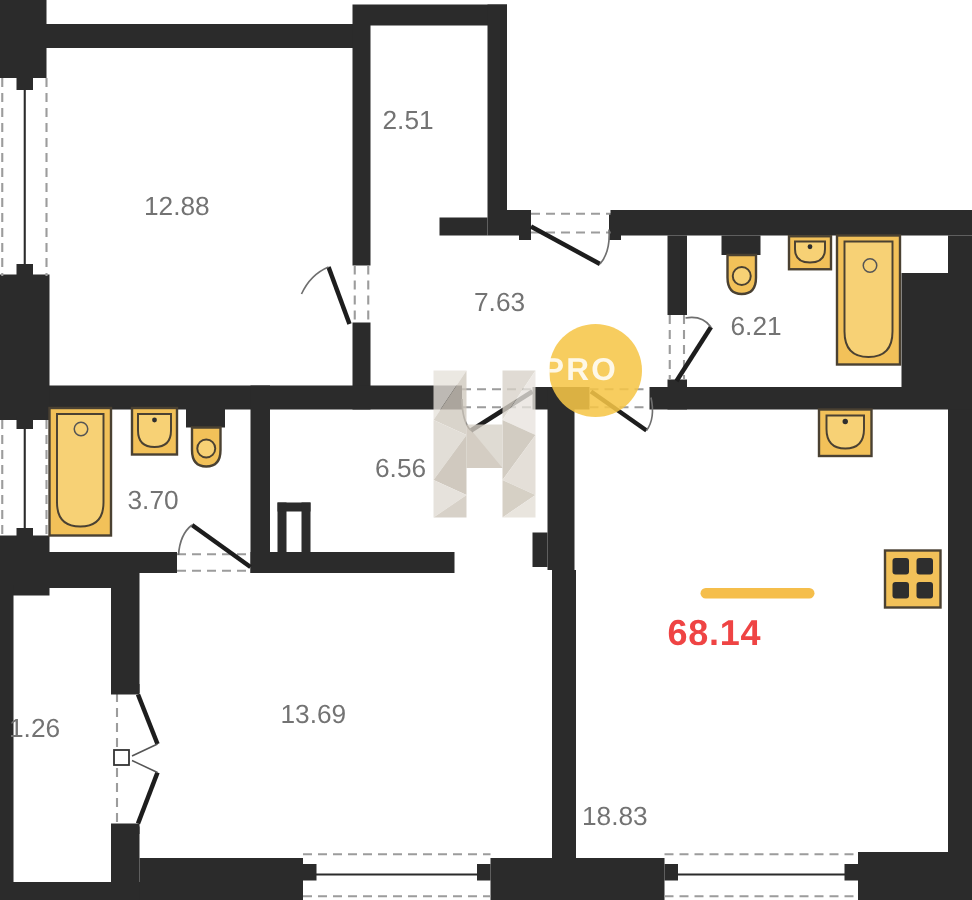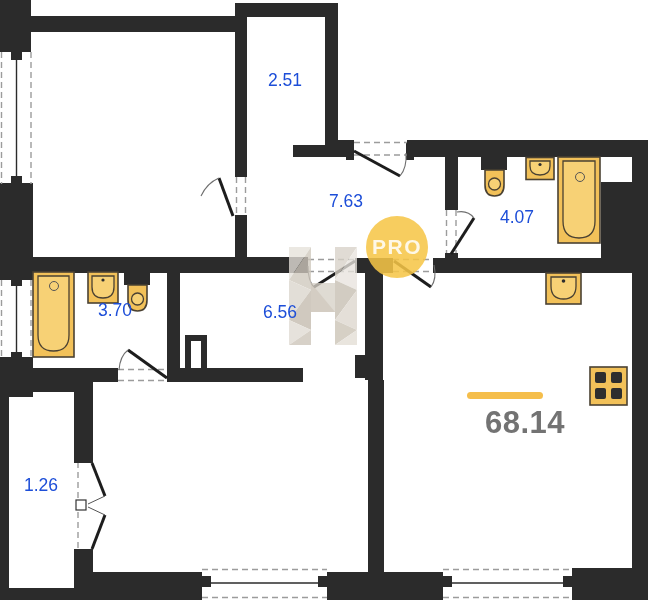--- a/index.html
+++ b/index.html
@@ -13,23 +13,23 @@
   .burner{fill:#2e2e2e;}
   .leaf{stroke:#1d1d1d;stroke-width:3;fill:none;stroke-linecap:butt;}
   .arc{stroke:#6f6f6f;stroke-width:1.1;fill:none;}
   .dash{stroke:#9c9c9c;stroke-width:1.4;fill:none;stroke-dasharray:6 4;}
   .winline{stroke:#2b2b2b;stroke-width:1.4;}
   .thin{stroke:#555;stroke-width:1;fill:none;}
   .handle{fill:#fff;stroke:#333;stroke-width:1.2;}
   .cap{fill:#2b2b2b;}
   .accent{fill:var(--accent,#f5be4b);}
   .badge{fill:var(--badge,#f6c647);fill-opacity:.87;}
-  .lbl{position:absolute;font-size:17.5px;color:#1d4ed8;text-align:center;line-height:22px;}
-  .total-lbl{position:absolute;font-size:31px;font-weight:700;color:#737373;text-align:right;line-height:28px;letter-spacing:.5px;}
-  .pro-lbl{position:absolute;left:362px;top:235px;width:70px;text-align:center;
+  .lbl{position:absolute;font-size:17.5px;color:#737373;line-height:22px;}
+  .total-lbl{position:absolute;font-size:24px;font-weight:700;color:#ef4444;text-align:left;line-height:28px;letter-spacing:.5px;}
+  .pro-lbl{position:absolute;left:362px;top:235px;width:70px;text-align:left;
            font-size:21px;font-weight:600;letter-spacing:1.5px;color:rgba(255,255,255,.85);}
 </style>
 </head>
 <body>
 
 <div id="stage">
 
   <svg id="planSvg" width="648" height="600" viewBox="0 0 648 600">
 
     <g>
@@ -206,23 +206,26 @@
       <polygon points="335,280 357,290 335,320" fill="#c6beb1"></polygon>
       <polygon points="357,290 357,330 335,320" fill="#ddd7ce"></polygon>
       <polygon points="335,320 357,330 335,345" fill="#cbc3b6"></polygon>
       <polygon points="357,330 357,345 335,345" fill="#e3ded6"></polygon>
       <rect x="311" y="283" width="24" height="29" fill="#d7d1c7"></rect>
       <polygon points="311,283 335,312 311,312" fill="#c8c0b3"></polygon>
     </g>
     <circle class="badge" cx="397" cy="247" r="31"></circle>
   </svg>
 
+  <div class="lbl" style="left:96px;top:126px;width:80px">12.88</div>
   <div class="lbl" style="left:255px;top:69px;width:60px">2.51</div>
   <div class="lbl" style="left:316px;top:190px;width:60px">7.63</div>
-  <div class="lbl" style="left:487px;top:206px;width:60px">4.07</div>
-  <div class="lbl" style="left:85px;top:299px;width:60px">3.70</div>
+  <div class="lbl" style="left:487px;top:206px;width:60px">6.21</div>
+  <div class="lbl" style="left:85px;top:322px;width:60px">3.70</div>
   <div class="lbl" style="left:250px;top:301px;width:60px">6.56</div>
+  <div class="lbl" style="left:187px;top:465px;width:80px">13.69</div>
   <div class="lbl" style="left:6px;top:474px;width:70px">1.26</div>
+  <div class="lbl" style="left:388px;top:533px;width:80px">18.83</div>
 
   <div class="total-lbl" style="left:445px;top:409px;width:120px">68.14</div>
 
   <div class="pro-lbl">PRO</div>
 </div>
 
 </body></html>

